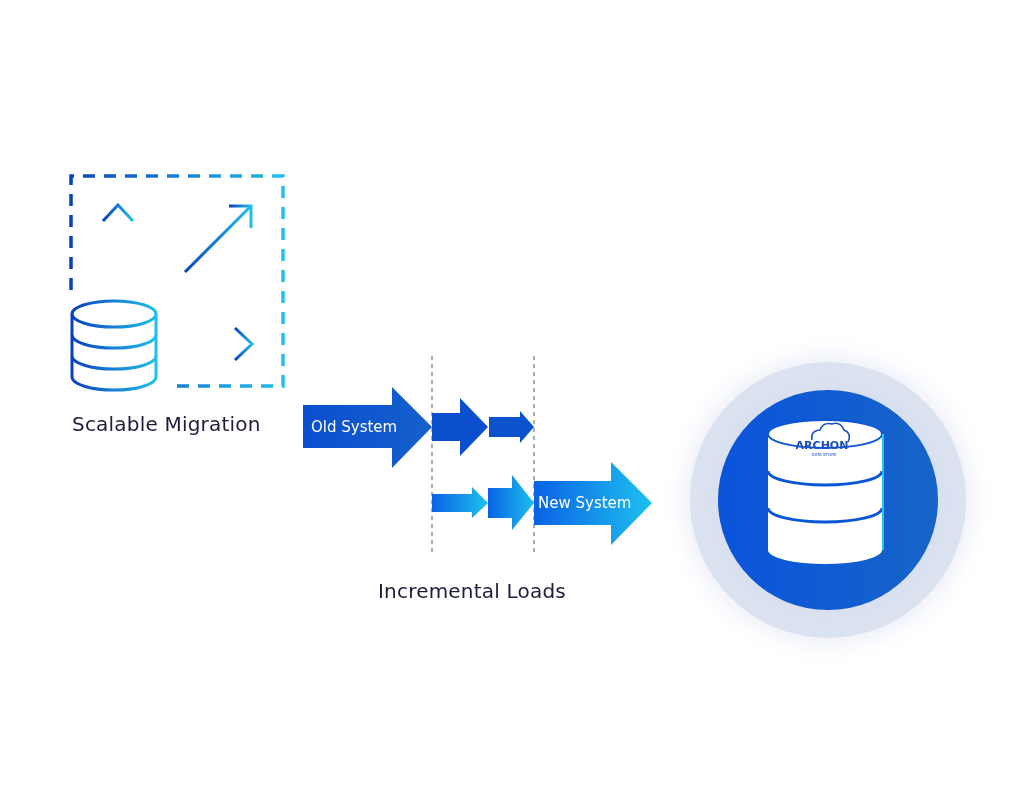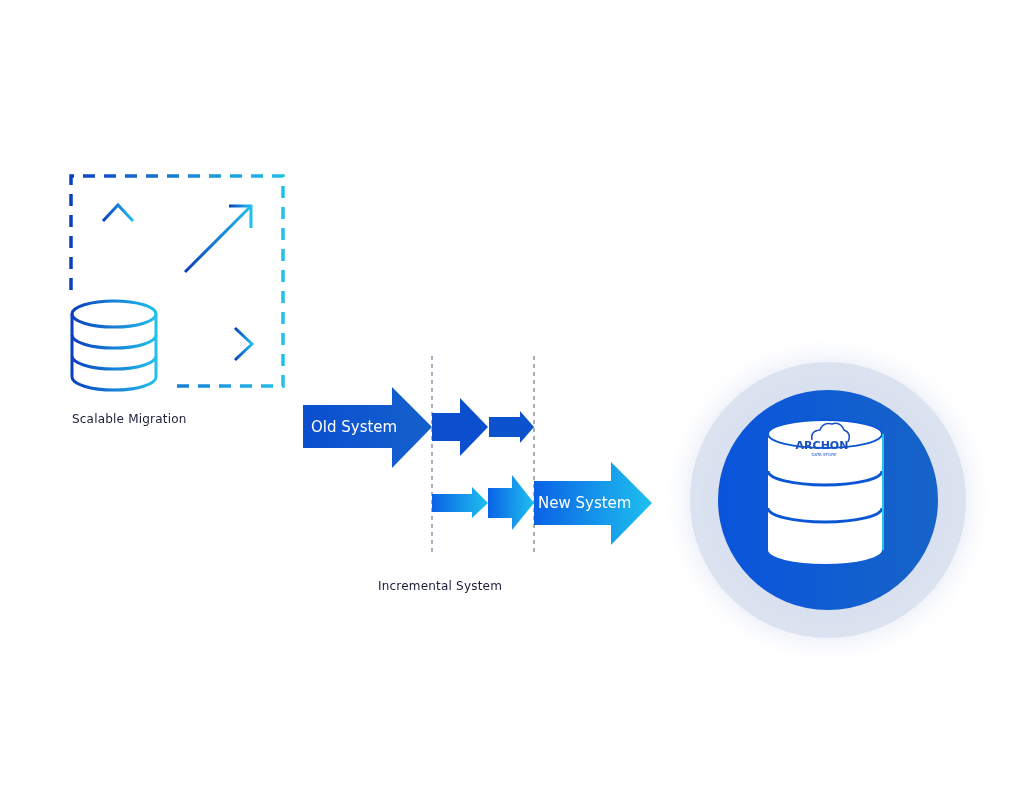--- a/index.html
+++ b/index.html
@@ -1,19 +1,19 @@
 <!DOCTYPE html>
 <html><head>
 <meta charset="utf-8">
 <style>
   html, body { margin: 0; padding: 0; background: #ffffff; }
   body { width: 1024px; height: 788px; position: relative; overflow: hidden;
          font-family: "DejaVu Sans", "Liberation Sans", sans-serif; }
   svg { position: absolute; left: 0; top: 0; }
-  .label { position: absolute; color: #1c1d3a; font-size: 12px; letter-spacing: 0.2px; white-space: nowrap; }
+  .label { position: absolute; color: #1c1d3a; font-size: 20px; letter-spacing: 0.2px; white-space: nowrap; }
   .arrow-text { fill: #ffffff; font-family: "DejaVu Sans", "Liberation Sans", sans-serif; font-size: 15px; }
 </style>
 </head>
 <body>
 
 <svg width="1024" height="788" viewBox="0 0 1024 788">
   <defs>
     <linearGradient id="gIcon" x1="0" y1="0" x2="1" y2="0">
       <stop offset="0" stop-color="#0a3fc0"></stop>
       <stop offset="1" stop-color="#22c0ea"></stop>
@@ -89,13 +89,13 @@
     </g>
     <g>
       <path d="M812 440 q-2 -9 8 -10 q3 -8 12 -6 q8 -3 12 6 q8 3 4 12" fill="none" stroke="#1a4fbf" stroke-width="1.5"></path>
       <text x="822" y="449" text-anchor="middle" fill="#1a4fbf" font-size="11" font-weight="bold" font-family="DejaVu Sans, sans-serif">ARCHON</text>
       <text x="824" y="456" text-anchor="middle" fill="#1a4fbf" font-size="4" font-family="DejaVu Sans, sans-serif">DATA STORE</text>
     </g>
   </g>
 </svg>
 
 <div class="label" style="left:72px; top:412px;">Scalable Migration</div>
-<div class="label" style="left:378px; top:579px;">Incremental System</div>
+<div class="label" style="left:378px; top:579px;">Incremental Loads</div>
 
 </body></html>

